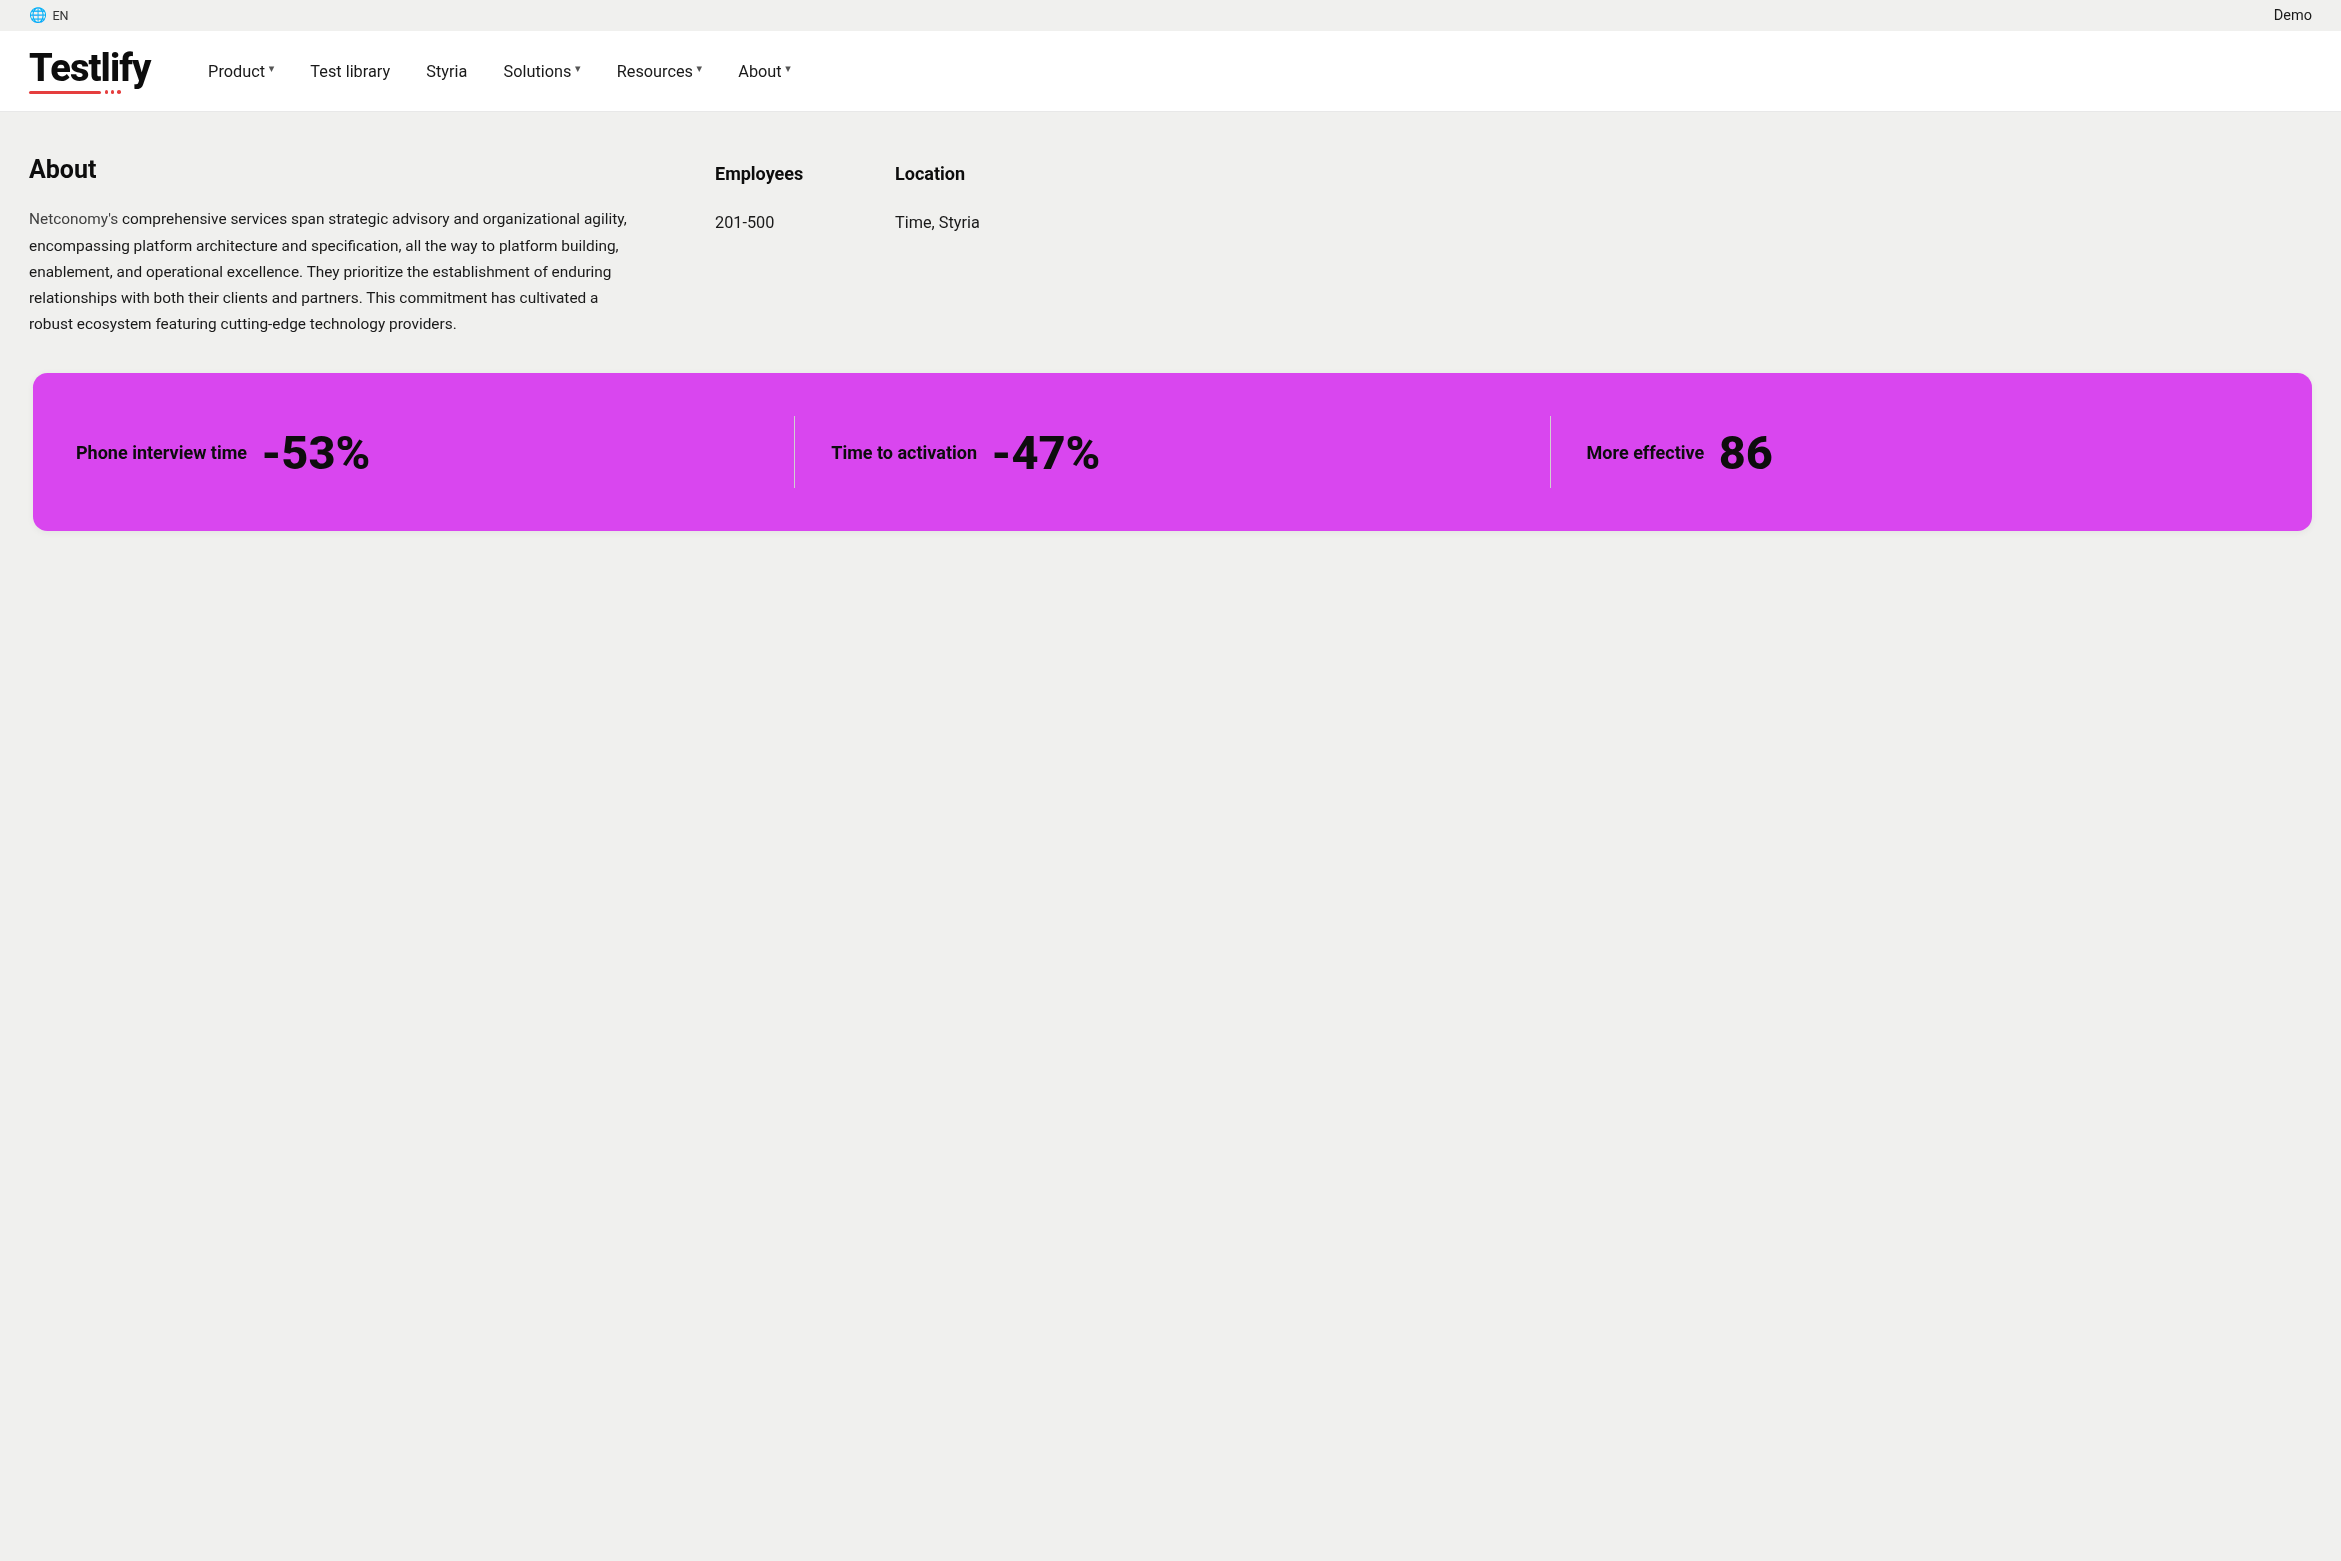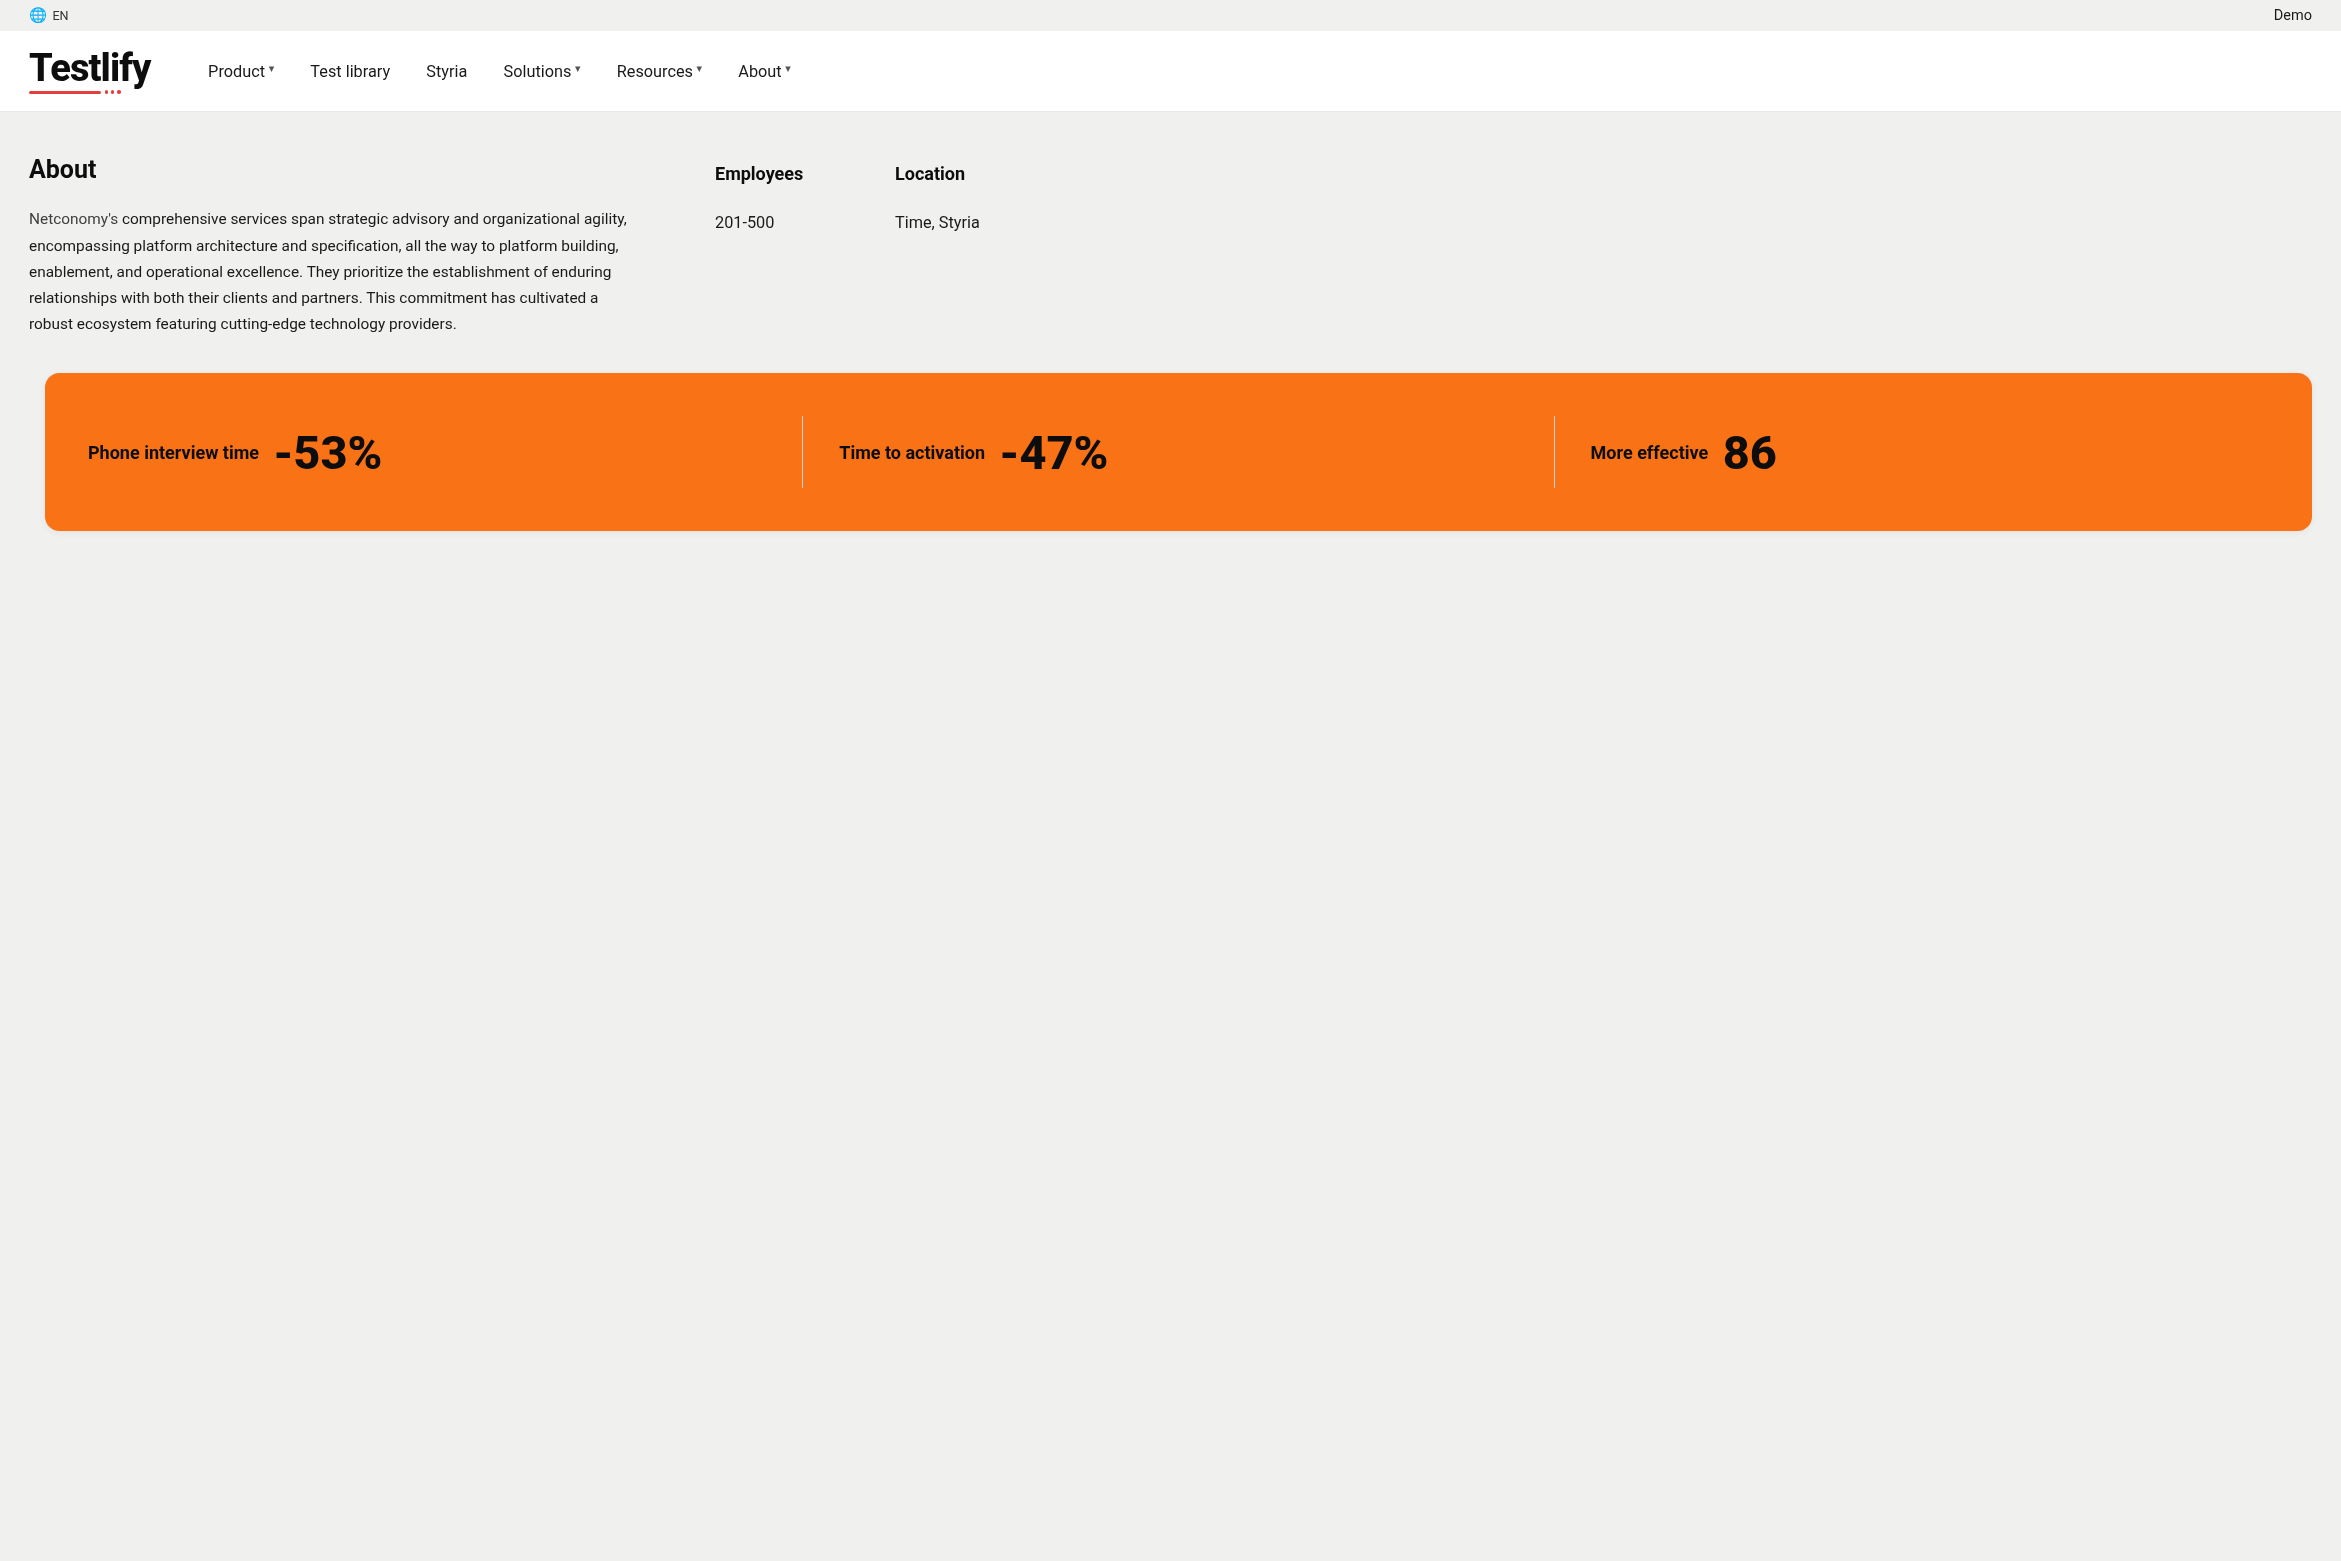--- a/index.html
+++ b/index.html
@@ -177,23 +177,23 @@
     }
 
     .meta-value {
       font-size: 16.3px;
       font-weight: 400;
       color: #1a1a1a;
     }
 
     
     .stats-card {
-      background-color: #f97316;
+      background-color: #d946ef;
       border-radius: 14.5px;
-      margin: 36px 0 0 16px;
+      margin: 36px 0 0 4px;
       padding: 43px 43px;
       display: flex;
       align-items: center;
       overflow: hidden;
       box-shadow: 0 1.8px 7.2px rgba(0,0,0,0.05);
     }
 
     .stat-item {
       display: flex;
       align-items: center;

